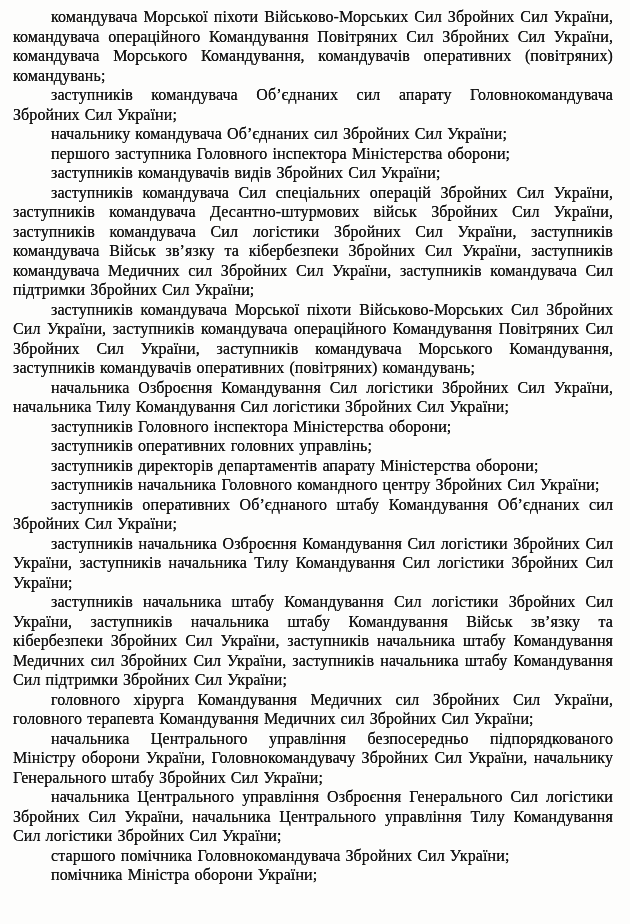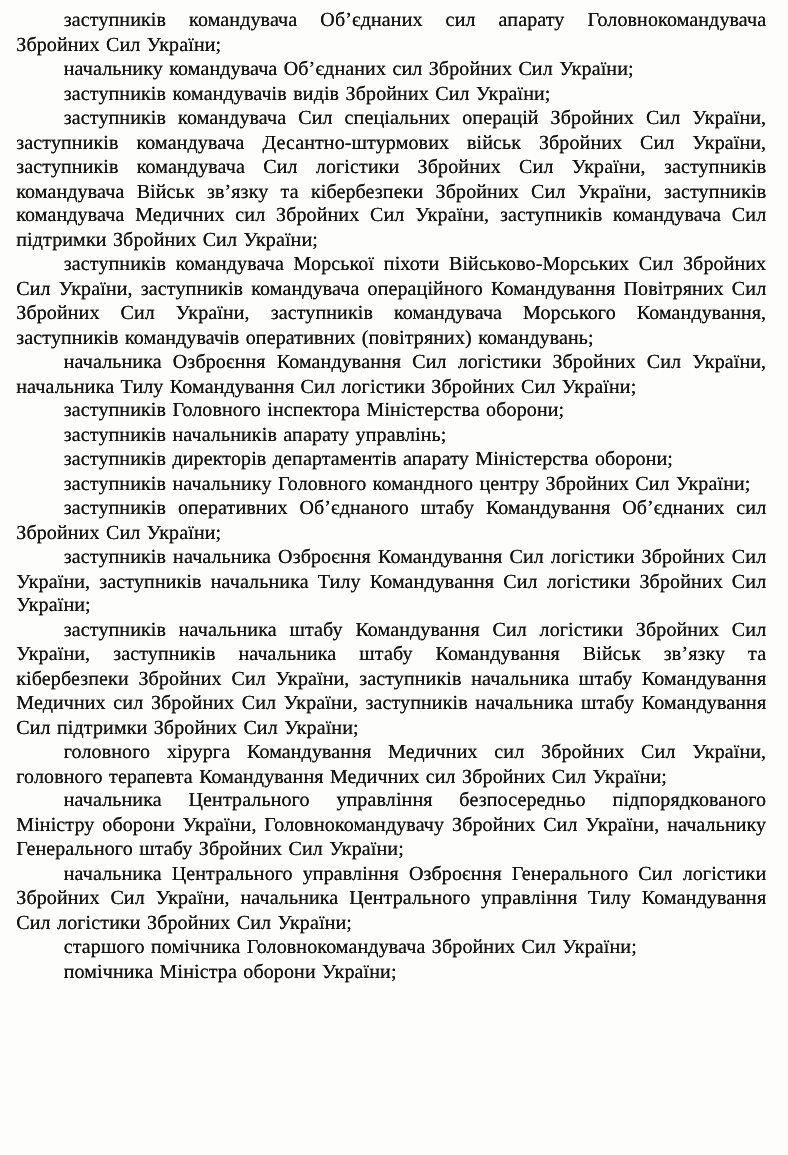--- a/index.html
+++ b/index.html
@@ -34,30 +34,32 @@
     word-spacing: 1px;
     
     text-shadow: 0 0 0.4px #1a1a1a;
   }
 </style>
 </head>
 <body>
 
 <div class="page">
   <div class="doc-text">
+      <p class="para">командувача Морської піхоти Військово-Морських Сил Збройних Сил України, командувача операційного Командування Повітряних Сил Збройних Сил України, командувача Морського Командування, командувачів оперативних (повітряних) командувань;</p>
       <p class="para">заступників командувача Об’єднаних сил апарату Головнокомандувача Збройних Сил України;</p>
       <p class="para">начальнику командувача Об’єднаних сил Збройних Сил України;</p>
+      <p class="para">першого заступника Головного інспектора Міністерства оборони;</p>
       <p class="para">заступників командувачів видів Збройних Сил України;</p>
       <p class="para">заступників командувача Сил спеціальних операцій Збройних Сил України, заступників командувача Десантно-штурмових військ Збройних Сил України, заступників командувача Сил логістики Збройних Сил України, заступників командувача Військ зв’язку та кібербезпеки Збройних Сил України, заступників командувача Медичних сил Збройних Сил України, заступників командувача Сил підтримки Збройних Сил України;</p>
       <p class="para">заступників командувача Морської піхоти Військово-Морських Сил Збройних Сил України, заступників командувача операційного Командування Повітряних Сил Збройних Сил України, заступників командувача Морського Командування, заступників командувачів оперативних (повітряних) командувань;</p>
       <p class="para">начальника Озброєння Командування Сил логістики Збройних Сил України, начальника Тилу Командування Сил логістики Збройних Сил України;</p>
       <p class="para">заступників Головного інспектора Міністерства оборони;</p>
-      <p class="para">заступників начальників апарату управлінь;</p>
+      <p class="para">заступників оперативних головних управлінь;</p>
       <p class="para">заступників директорів департаментів апарату Міністерства оборони;</p>
-      <p class="para">заступників начальнику Головного командного центру Збройних Сил України;</p>
+      <p class="para">заступників начальника Головного командного центру Збройних Сил України;</p>
       <p class="para">заступників оперативних Об’єднаного штабу Командування Об’єднаних сил Збройних Сил України;</p>
       <p class="para">заступників начальника Озброєння Командування Сил логістики Збройних Сил України, заступників начальника Тилу Командування Сил логістики Збройних Сил України;</p>
       <p class="para">заступників начальника штабу Командування Сил логістики Збройних Сил України, заступників начальника штабу Командування Військ зв’язку та кібербезпеки Збройних Сил України, заступників начальника штабу Командування Медичних сил Збройних Сил України, заступників начальника штабу Командування Сил підтримки Збройних Сил України;</p>
       <p class="para">головного хірурга Командування Медичних сил Збройних Сил України, головного терапевта Командування Медичних сил Збройних Сил України;</p>
       <p class="para">начальника Центрального управління безпосередньо підпорядкованого Міністру оборони України, Головнокомандувачу Збройних Сил України, начальнику Генерального штабу Збройних Сил України;</p>
       <p class="para">начальника Центрального управління Озброєння Генерального Сил логістики Збройних Сил України, начальника Центрального управління Тилу Командування Сил логістики Збройних Сил України;</p>
       <p class="para">старшого помічника Головнокомандувача Збройних Сил України;</p>
       <p class="para">помічника Міністра оборони України;</p>
     </div>
 </div>

